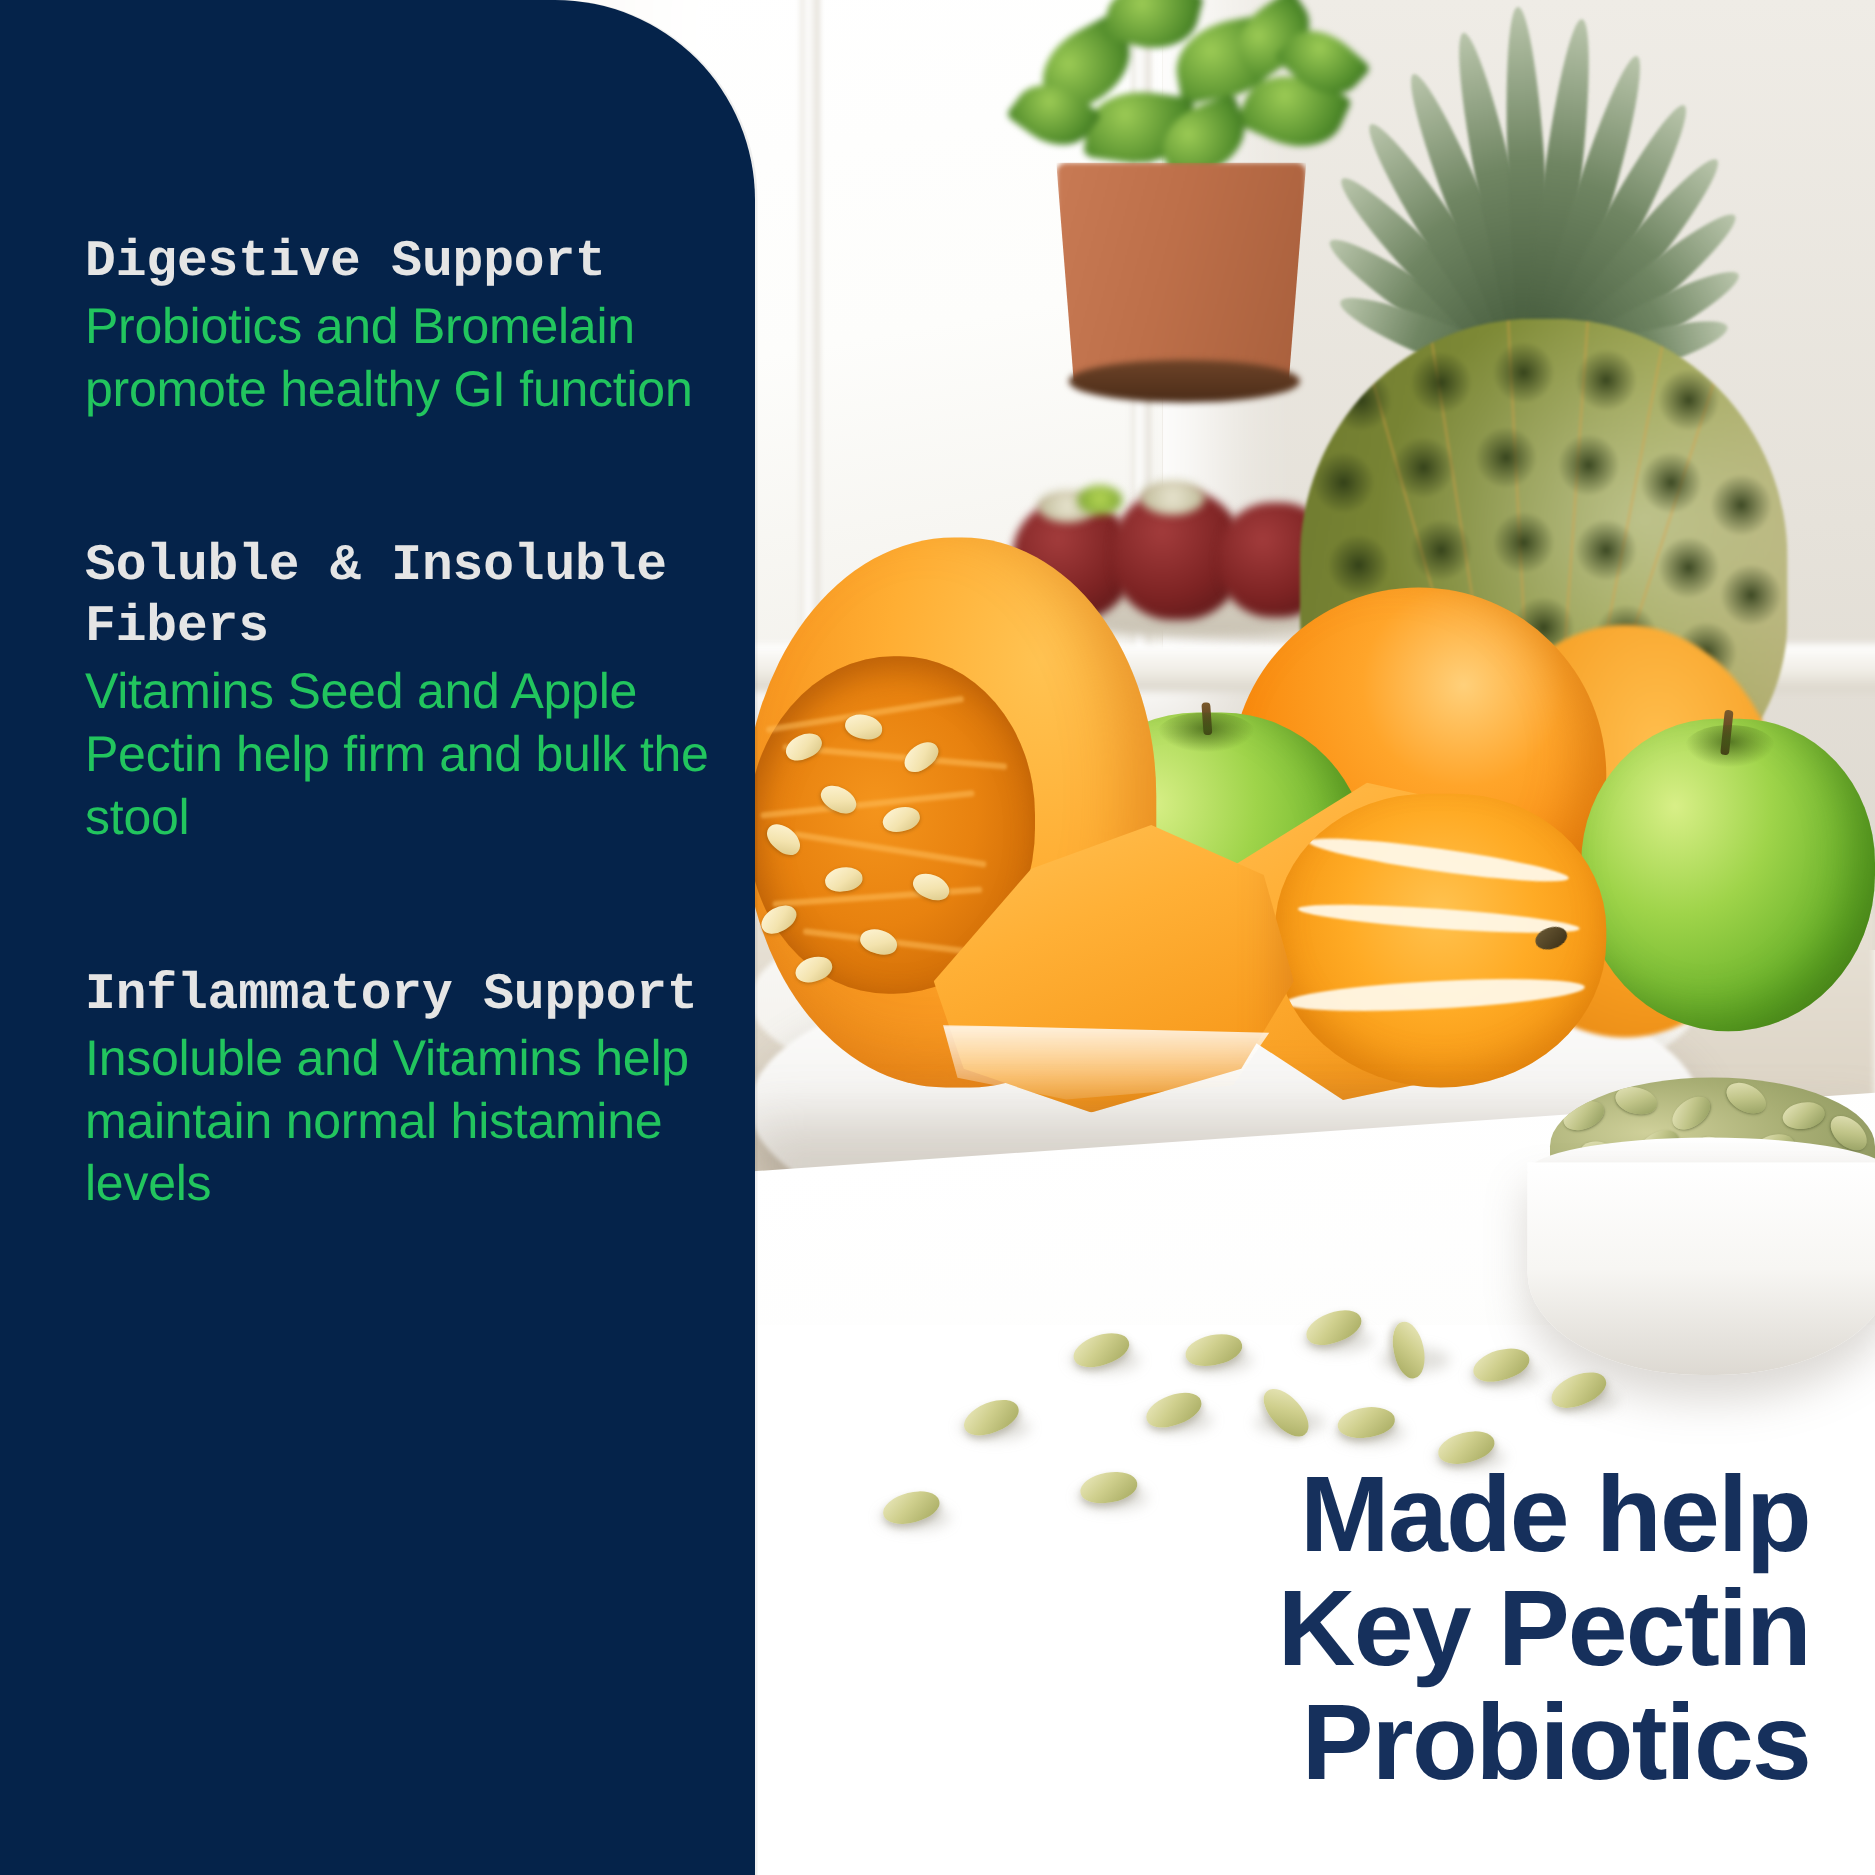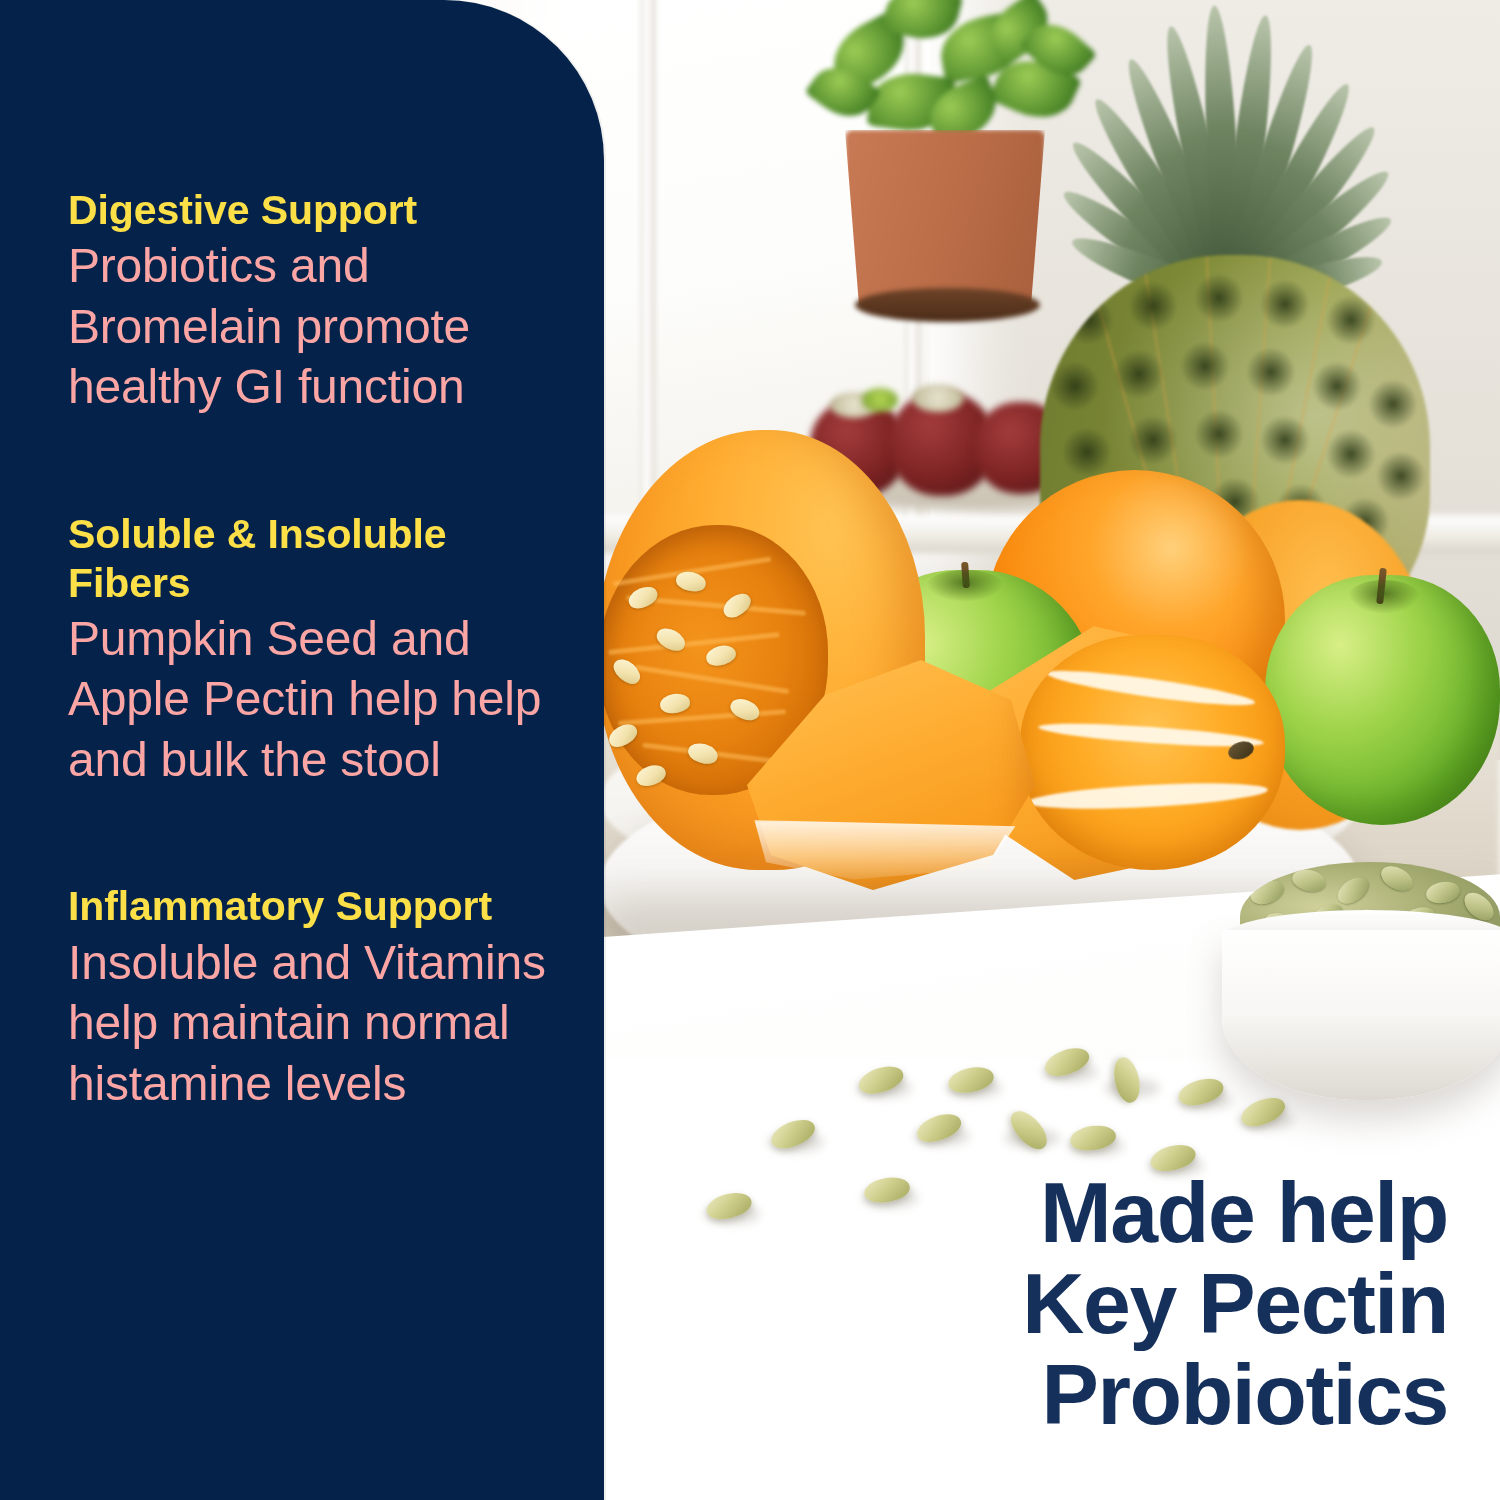--- a/index.html
+++ b/index.html
@@ -312,29 +312,30 @@
     width:604px; height:1500px;
     background:#05234a;
     border-top-right-radius:160px;
     z-index:5;
     box-shadow:2px 0 0 rgba(0,0,0,0.06);
   }
   .blocks { padding:186px 0 0 68px; }
   .block { margin-bottom:92px; max-width:505px; }
   .block:last-child { margin-bottom:12px; }
   .b-title {
-    color:#fde047;
+    color:#e5e5e5;
     font-size:41px;
     font-weight:bold;
     line-height:1.20;
     letter-spacing:-0.1px;
+    font-family:Liberation Mono, monospace;
   }
   .b-body {
-    color:#fca5a5;
-    font-size:48px;
+    color:#22c55e;
+    font-size:40px;
     font-weight:400;
     line-height:1.26;
     letter-spacing:-0.2px;
     margin-top:1px;
   }
 
   
   #headline {
     position:absolute;
     right:52px; bottom:60px;
@@ -555,21 +556,21 @@
   <div id="panel">
     <div class="blocks">
 
       <div class="block">
         <div class="b-title">Digestive Support</div>
         <div class="b-body">Probiotics and Bromelain promote healthy GI function</div>
       </div>
 
       <div class="block">
         <div class="b-title">Soluble &amp; Insoluble Fibers</div>
-        <div class="b-body">Pumpkin Seed and Apple Pectin help help and bulk the stool</div>
+        <div class="b-body">Vitamins Seed and Apple Pectin help firm and bulk the stool</div>
       </div>
 
       <div class="block">
         <div class="b-title">Inflammatory Support</div>
         <div class="b-body">Insoluble and Vitamins help maintain normal histamine levels</div>
       </div>
 
     </div>
   </div>
 

